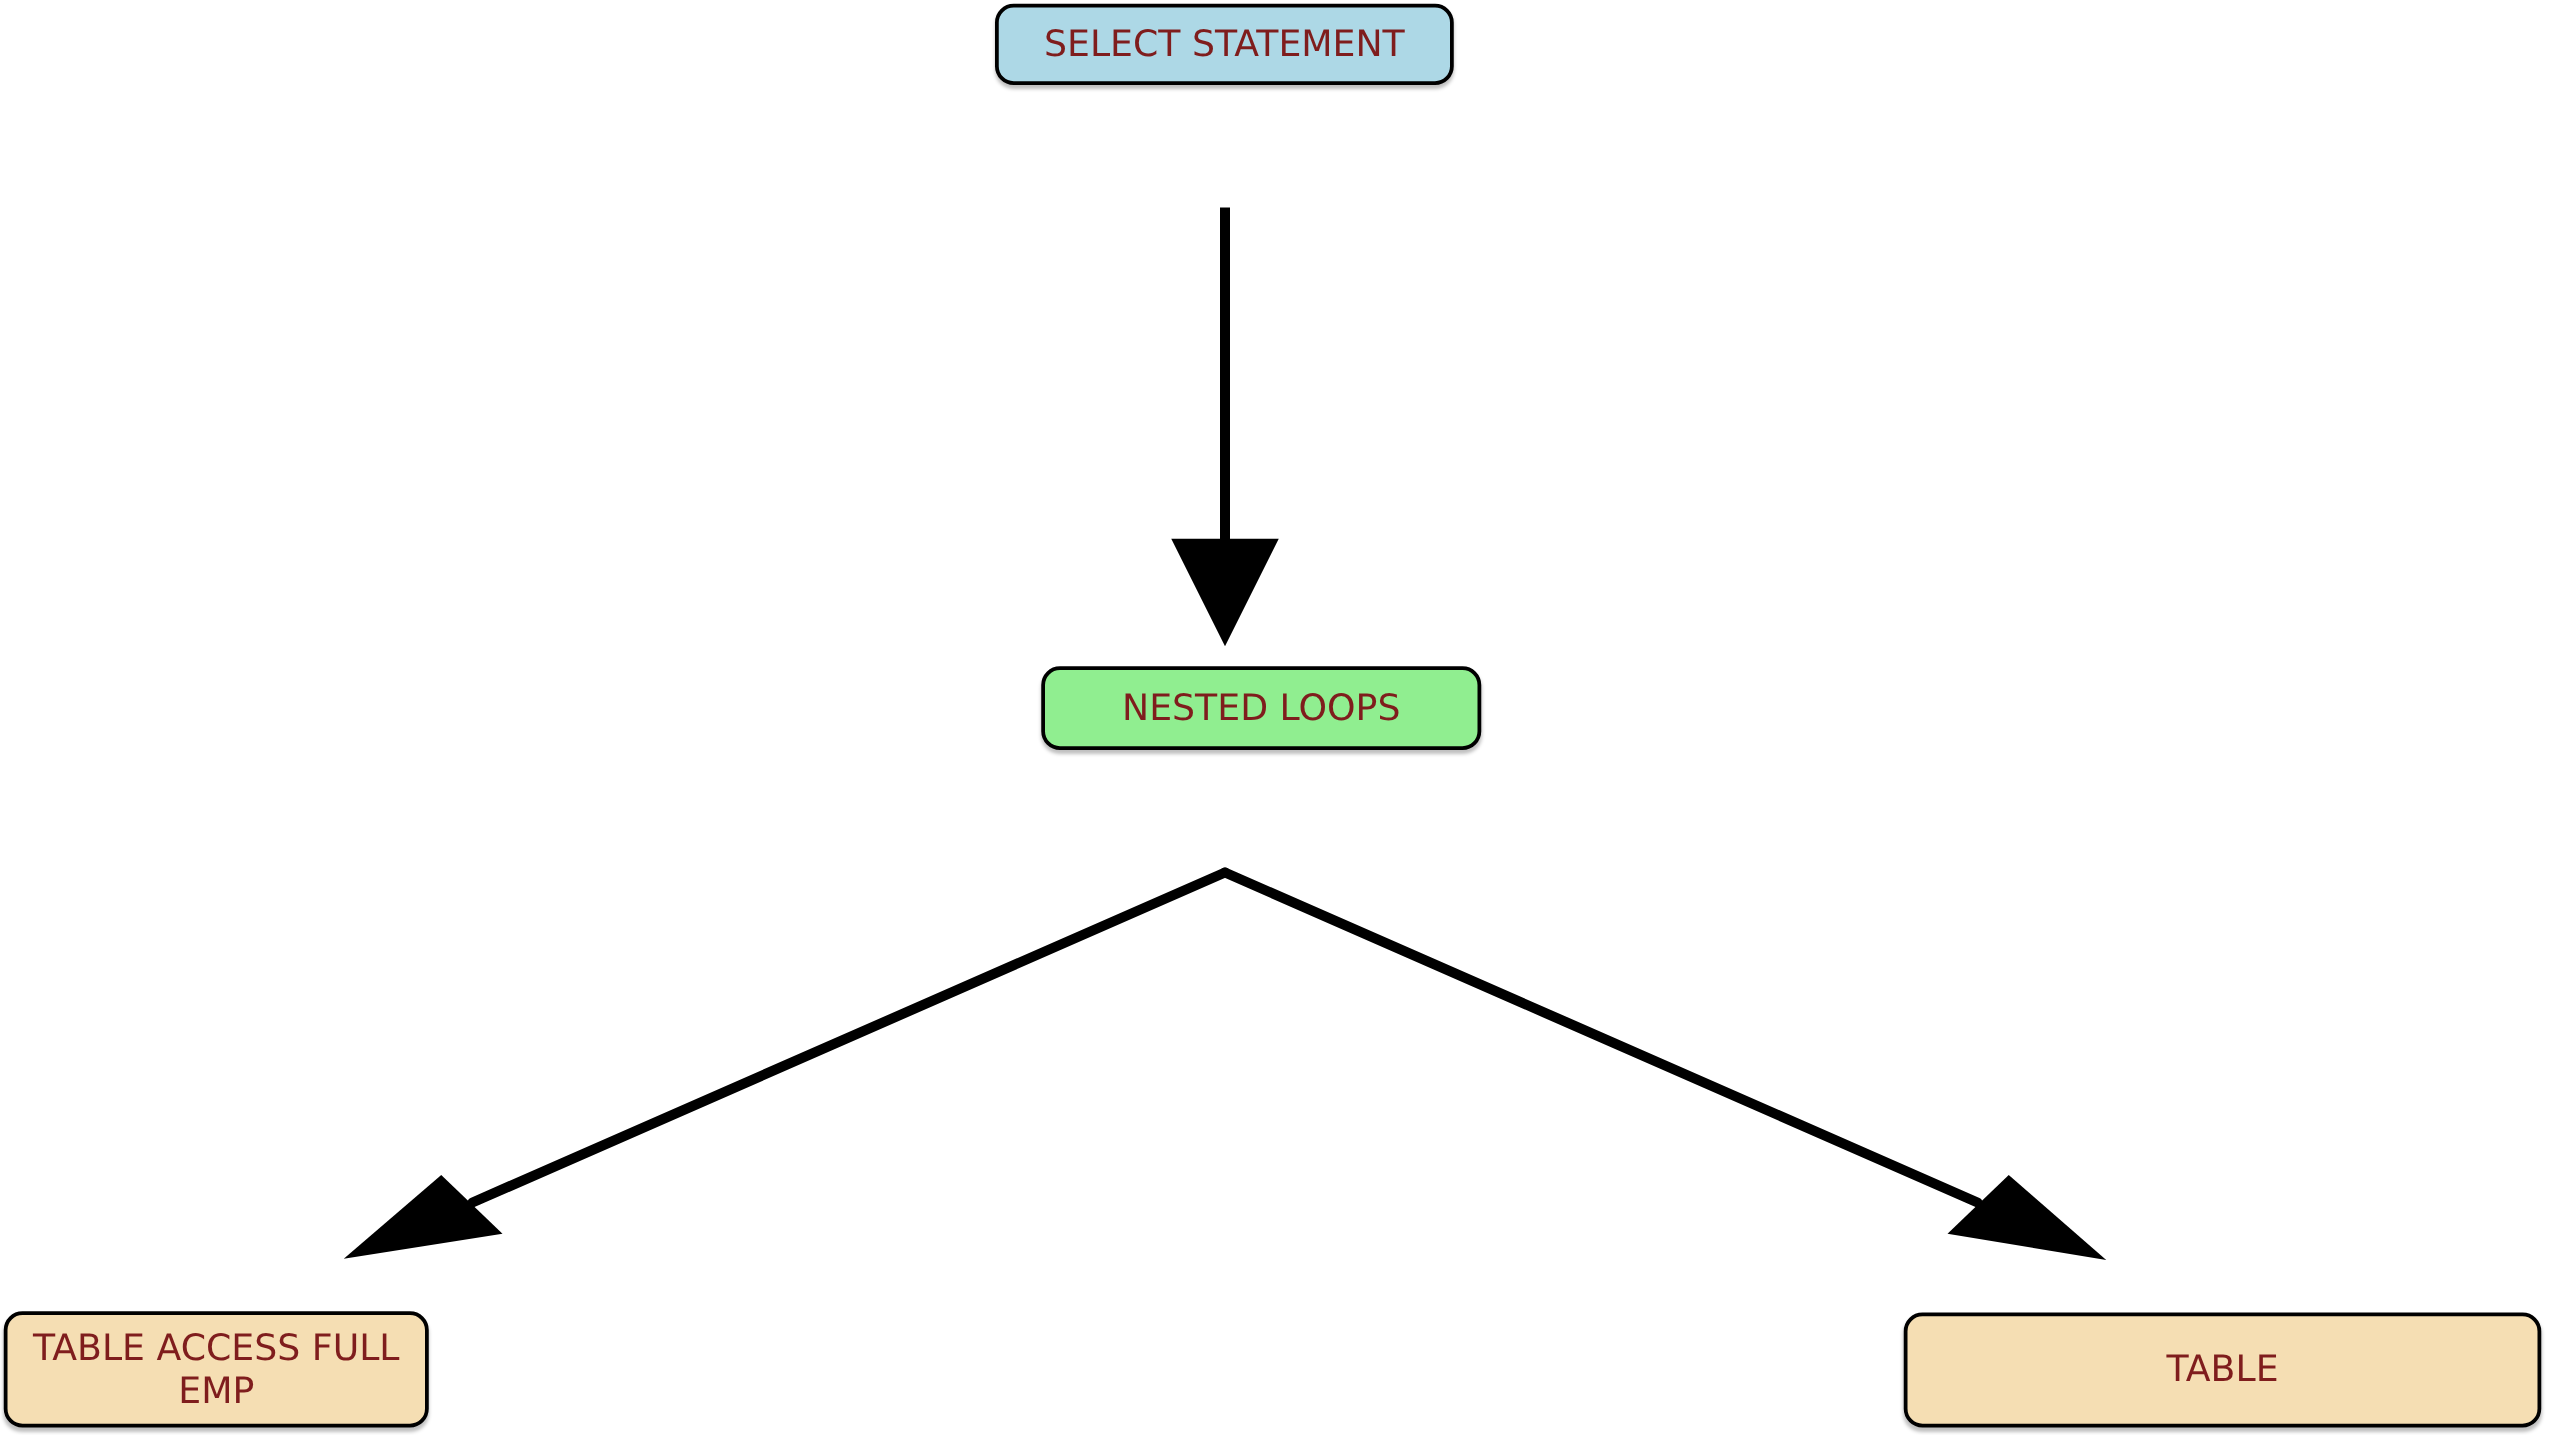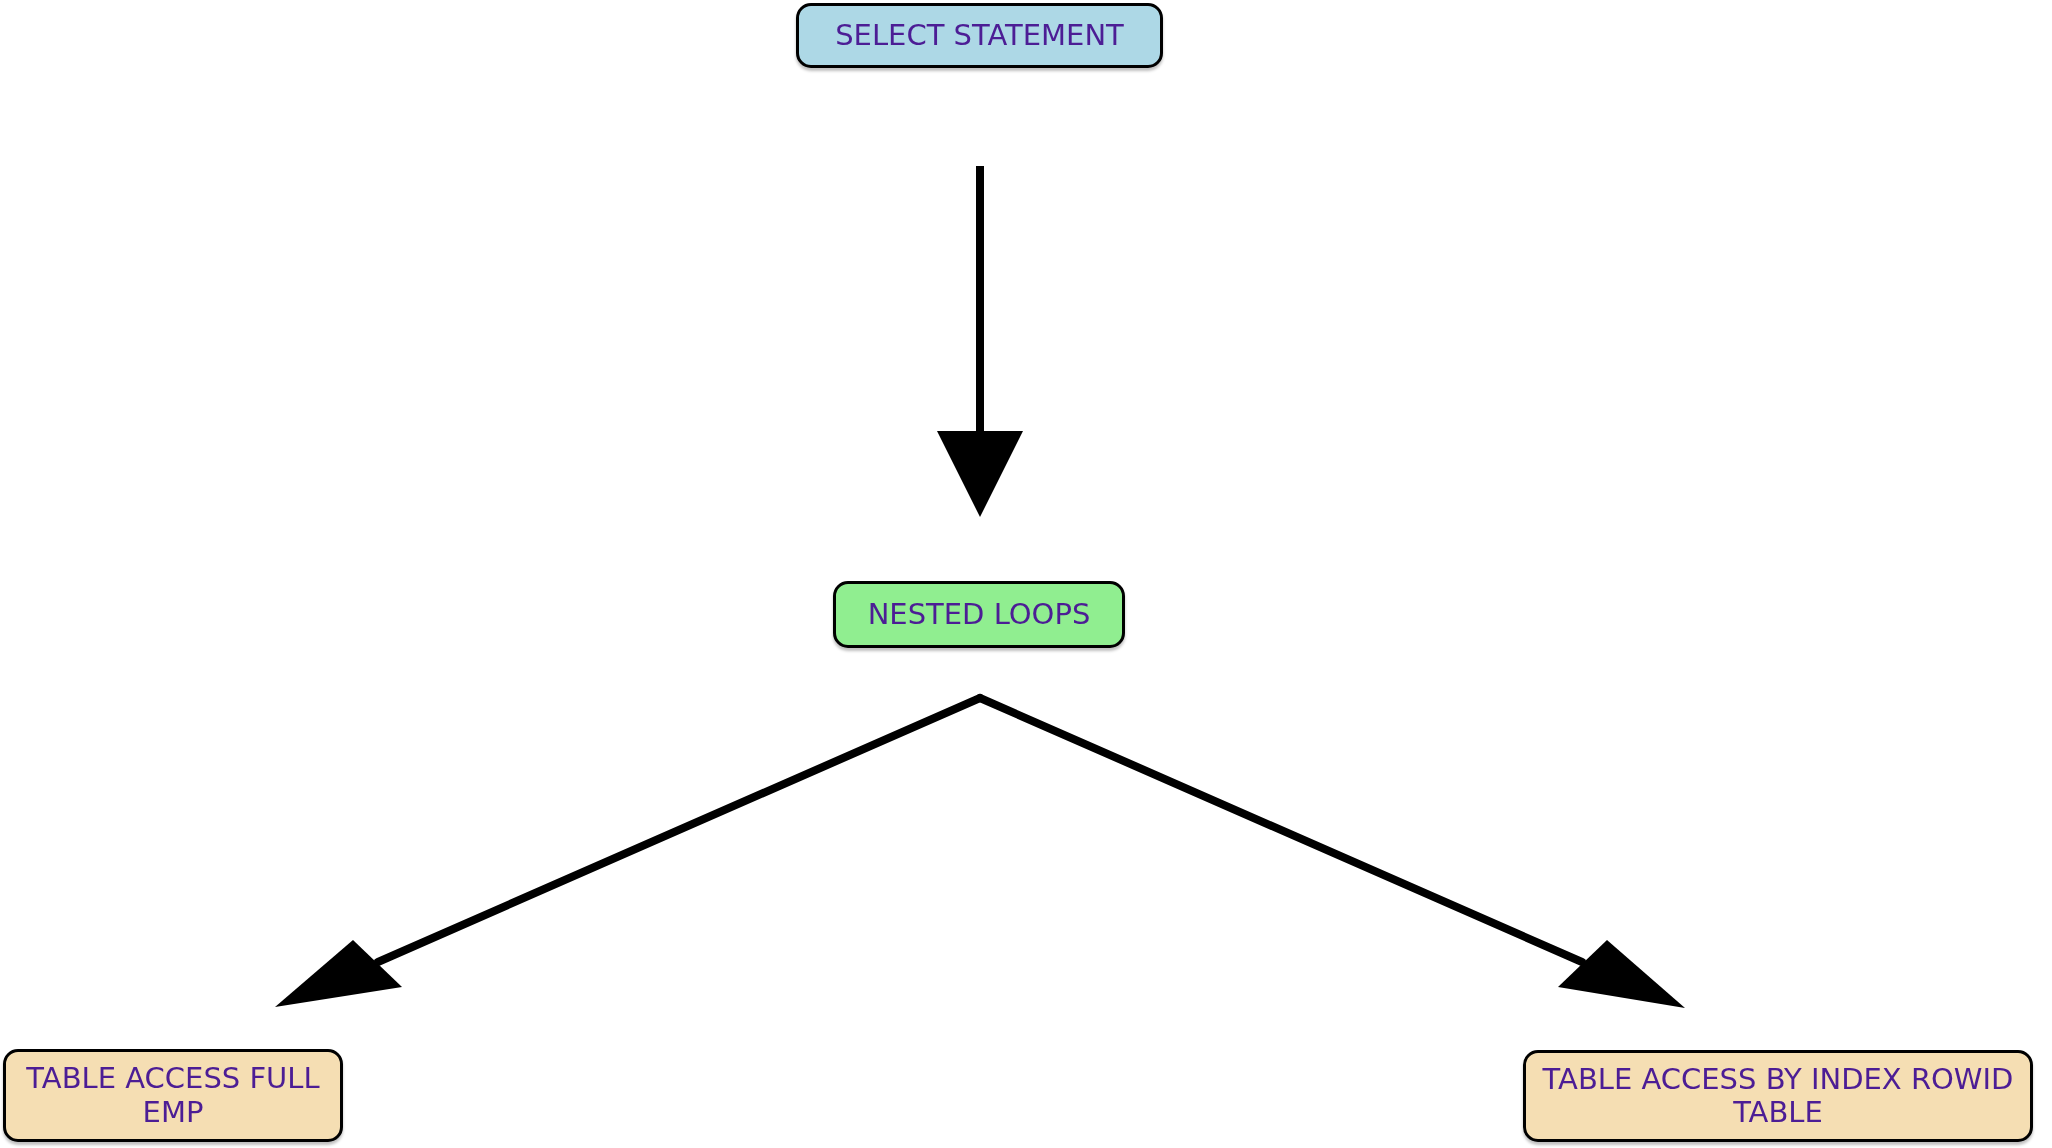--- a/index.html
+++ b/index.html
@@ -28,29 +28,29 @@
   }
   .node {
     position: absolute;
     box-sizing: border-box;
     border: 3px solid #000000;
     border-radius: 15px;
     display: flex;
     flex-direction: column;
     align-items: center;
     justify-content: center;
-    color: #4c1d95;
+    color: #7f1d1d;
     font-size: 29px;
     line-height: 1.15;
     text-align: center;
     white-space: nowrap;
     box-shadow: 0 3px 3px rgba(0,0,0,0.25);
   }
   .node-select   { left: 796px;  top: 3px;    width: 367px; height: 65px; }
-  .node-nested   { left: 833px;  top: 533px;  width: 292px; height: 67px; margin-top: 48px; }
+  .node-nested   { left: 833px;  top: 533px;  width: 352px; height: 67px; }
   .node-emp      { left: 3px;    top: 1049px; width: 340px; height: 93px; border-radius: 15px; }
   .node-dept     { left: 1523px; top: 1050px; width: 510px; height: 92px; }
 </style>
 </head>
 <body>
 
 <div class="canvas">
 
   <svg class="edges" viewBox="0 0 2052 1148" xmlns="http://www.w3.org/2000/svg">
     <g>
@@ -74,17 +74,16 @@
   <div class="node node-nested" style="background-color: rgb(144, 238, 144);">
     <span>NESTED LOOPS</span>
   </div>
 
   <div class="node node-emp" style="background-color: rgb(245, 222, 179);">
     <span>TABLE ACCESS FULL</span>
     <span>EMP</span>
   </div>
 
   <div class="node node-dept" style="background-color: rgb(245, 222, 179);">
-    <span>TABLE ACCESS BY INDEX ROWID</span>
     <span>TABLE</span>
   </div>
 
 </div>
 
 </body></html>

